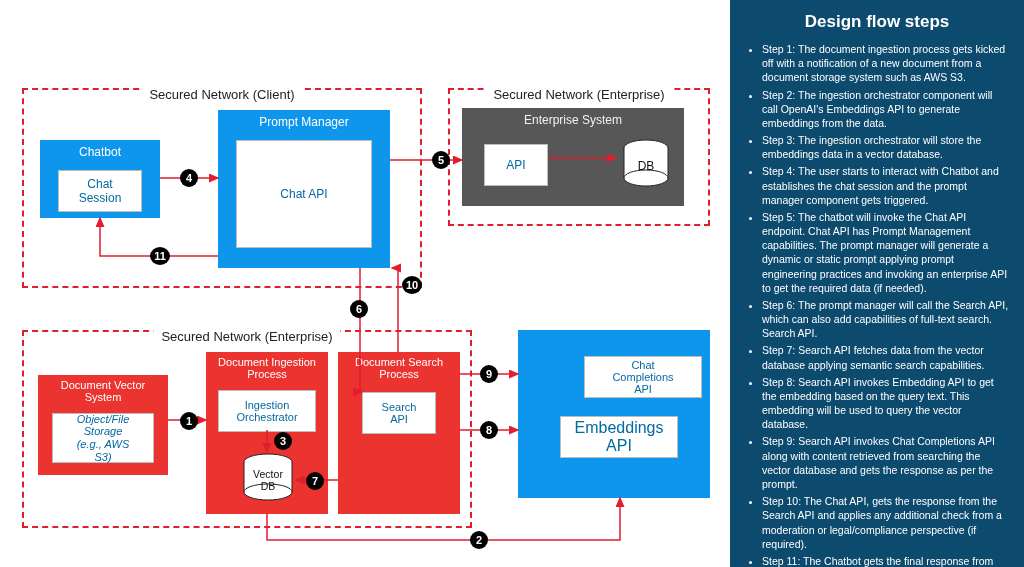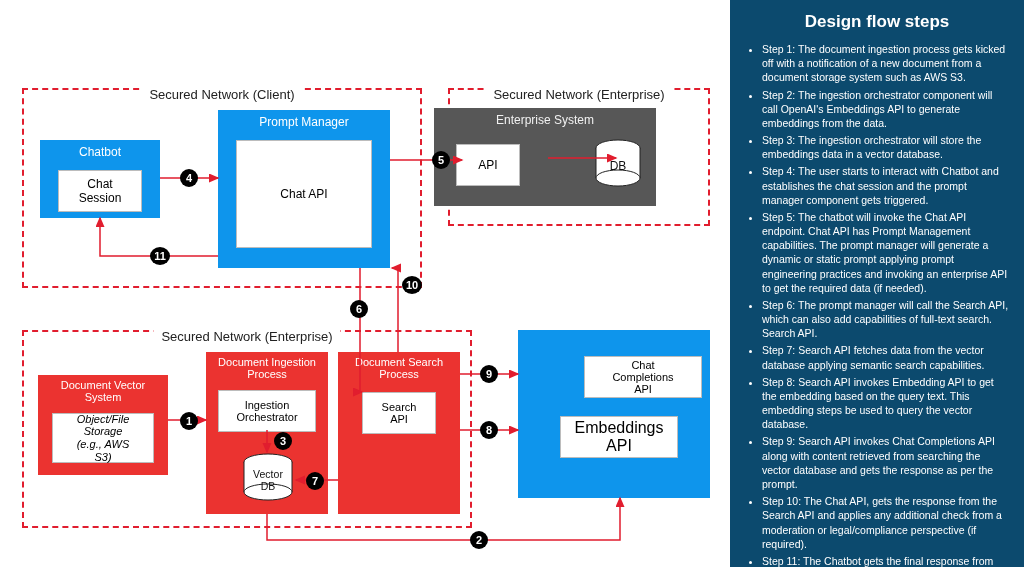--- a/index.html
+++ b/index.html
@@ -10,21 +10,21 @@
   .steps-list { list-style: disc; padding-left: 18px; font-size: 10.5px; line-height: 1.35; }
   .steps-list li { margin-bottom: 3px; }
 
   .dashed-group { position: absolute; border: 2px dashed #e11d2e; }
   .group-label { position: absolute; top: -3px; left: 50%; transform: translateX(-50%); background: #fff; padding: 0 8px; font-size: 13px; color: #222; white-space: nowrap; }
 
   .blue-box { position: absolute; background: #0e95ec; color: #fff; }
   .red-box  { position: absolute; background: #eb3330; color: #fff; }
   .gray-box { position: absolute; background: #575757; color: #fff; }
   .box-title { font-size: 12px; text-align: center; padding-top: 5px; }
-  .inner-white { position: absolute; background: #fff; color: #000000; border: 1px solid #bcbcbc; font-size: 12px; display: flex; align-items: center; justify-content: center; text-align: center; padding: 20px; }
+  .inner-white { position: absolute; background: #fff; color: #0369a1; border: 1px solid #bcbcbc; font-size: 12px; display: flex; align-items: center; justify-content: center; text-align: center; padding: 20px; }
   .inner-gray-label { color: #f1f1f1; }
 
   .db-cyl { position: absolute; }
   .db-cyl svg { display:block; }
 
   svg.wires { position:absolute; left:0; top:0; width:730px; height:567px; pointer-events:none; }
   .step-badge { position:absolute; width:18px; height:18px; border-radius:50%; background:#000; color:#fff; font-size:11px; font-weight:bold; display:flex; align-items:center; justify-content:center; }
   .step-badge[data-wide="true"]{ width:20px; }
 
 </style>
@@ -48,21 +48,21 @@
   <div class="blue-box" style="left:218px; top:110px; width:172px; height:158px;">
     <div class="box-title">Prompt Manager</div>
     <div class="inner-white" style="left:18px; top:30px; width:136px; height:108px;">Chat API</div>
   </div>
 
   <div class="blue-box" style="left:40px; top:140px; width:120px; height:78px;">
     <div class="box-title">Chatbot</div>
     <div class="inner-white" style="left:18px; top:30px; width:84px; height:34px;">Chat Session</div>
   </div>
 
-  <div class="gray-box" style="left:434px; top:108px; width:222px; height:98px;">
+  <div class="gray-box" style="left:462px; top:108px; width:222px; height:98px;">
     <div class="box-title inner-gray-label">Enterprise System</div>
     <div class="inner-white" style="left:22px; top:36px; width:64px; height:40px;">API</div>
     <div class="db-cyl" style="left:158px; top:30px;">
       <svg width="52" height="54">
           <ellipse cx="26" cy="10" rx="22" ry="8" fill="#fff" stroke="#222"></ellipse>
           <rect x="4" y="10" width="44" height="30" fill="#fff" stroke="none"></rect>
           <line x1="4" y1="10" x2="4" y2="40" stroke="#222"></line>
           <line x1="48" y1="10" x2="48" y2="40" stroke="#222"></line>
           <ellipse cx="26" cy="40" rx="22" ry="8" fill="#fff" stroke="#222"></ellipse>
           <text x="26" y="32" text-anchor="middle" font-size="12" fill="#111">DB</text>
@@ -152,18 +152,18 @@
 <div class="side-pane">
   <div class="side-title">Design flow steps</div>
   <ul class="steps-list">
     <li>Step 1: The document ingestion process gets kicked off with a notification of a new document from a document storage system such as AWS S3.</li>
     <li>Step 2: The ingestion orchestrator component will call OpenAI's Embeddings API to generate embeddings from the data.</li>
     <li>Step 3: The ingestion orchestrator will store the embeddings data in a vector database.</li>
     <li>Step 4: The user starts to interact with Chatbot and establishes the chat session and the prompt manager component gets triggered.</li>
     <li>Step 5: The chatbot will invoke the Chat API endpoint. Chat API has Prompt Management capabilities. The prompt manager will generate a dynamic or static prompt applying prompt engineering practices and invoking an enterprise API to get the required data (if needed).</li>
     <li>Step 6: The prompt manager will call the Search API, which can also add capabilities of full-text search. Search API.</li>
     <li>Step 7: Search API fetches data from the vector database applying semantic search capabilities.</li>
-    <li>Step 8: Search API invokes Embedding API to get the embedding based on the query text. This embedding steps be used to query the vector database.</li>
+    <li>Step 8: Search API invokes Embedding API to get the embedding based on the query text. This embedding will be used to query the vector database.</li>
     <li>Step 9: Search API invokes Chat Completions API along with content retrieved from searching the vector database and gets the response as per the prompt.</li>
     <li>Step 10: The Chat API, gets the response from the Search API and applies any additional check from a moderation or legal/compliance perspective (if required).</li>
     <li>Step 11: The Chatbot gets the final response from the overall system.</li>
   </ul>
 </div>
 
 </body></html>

